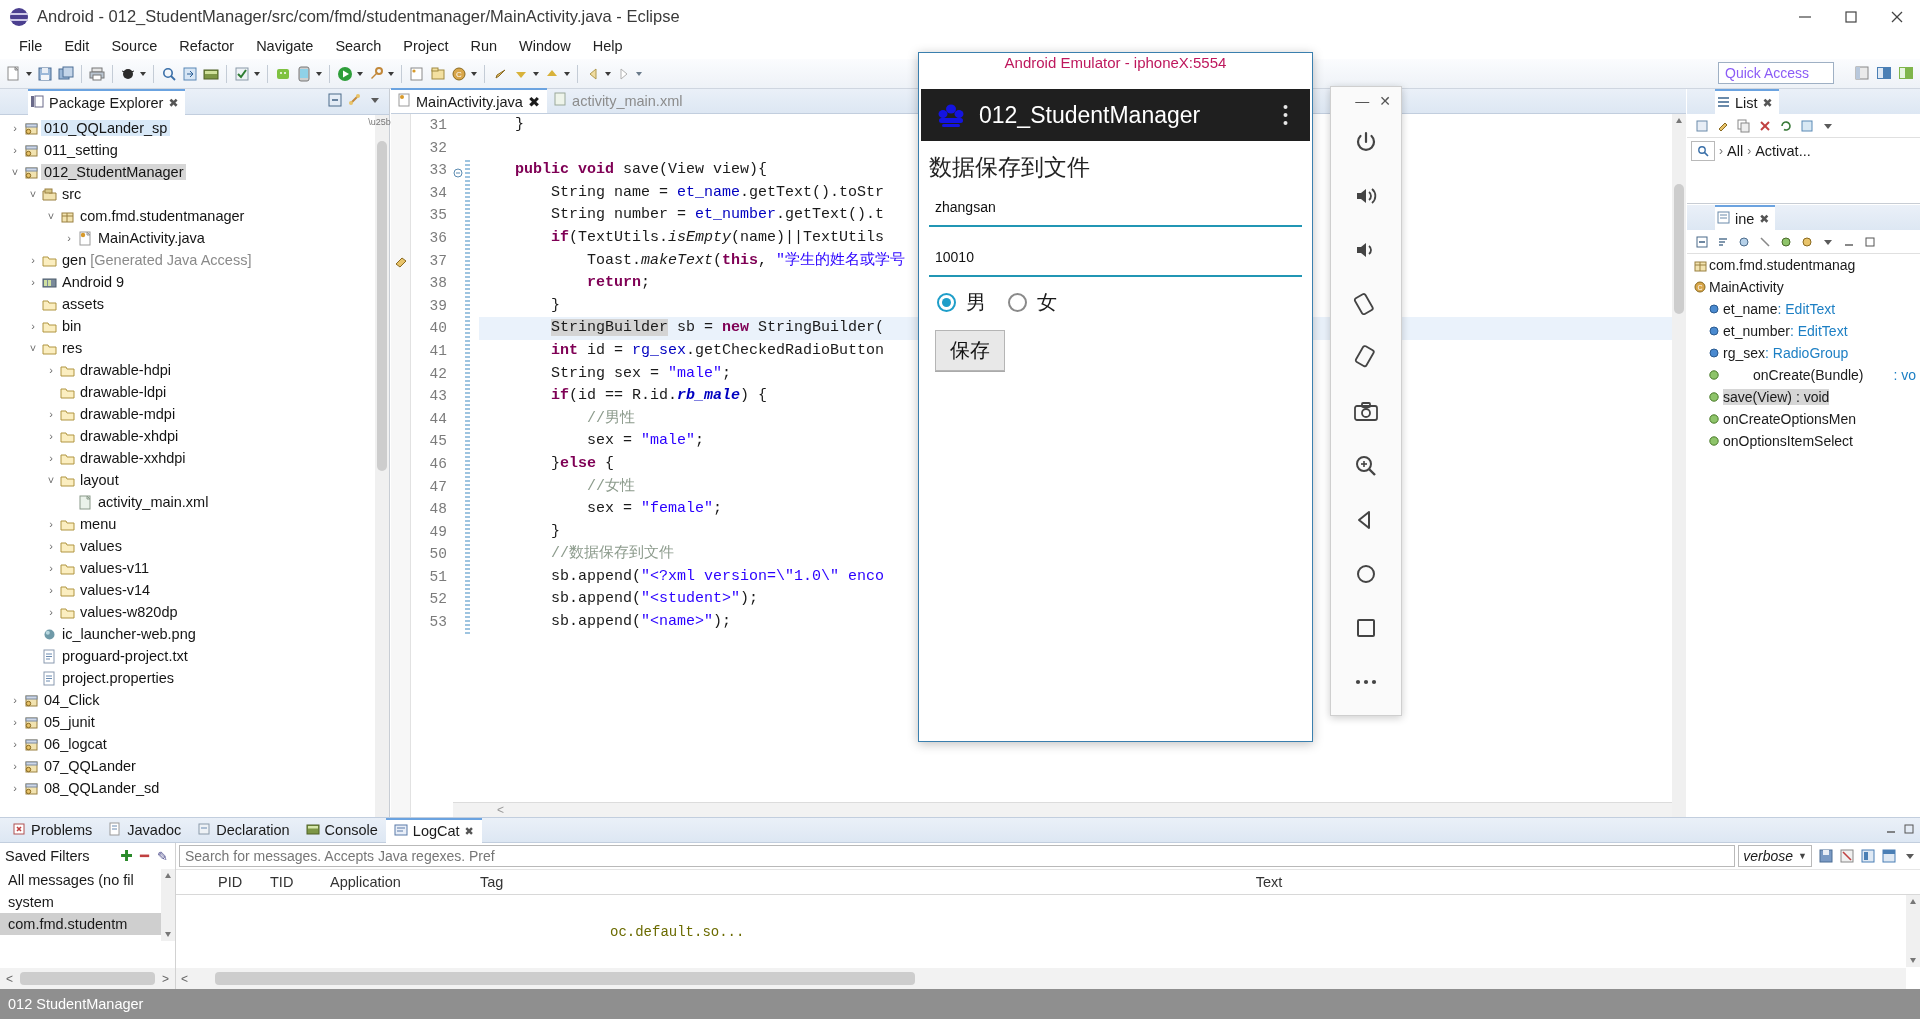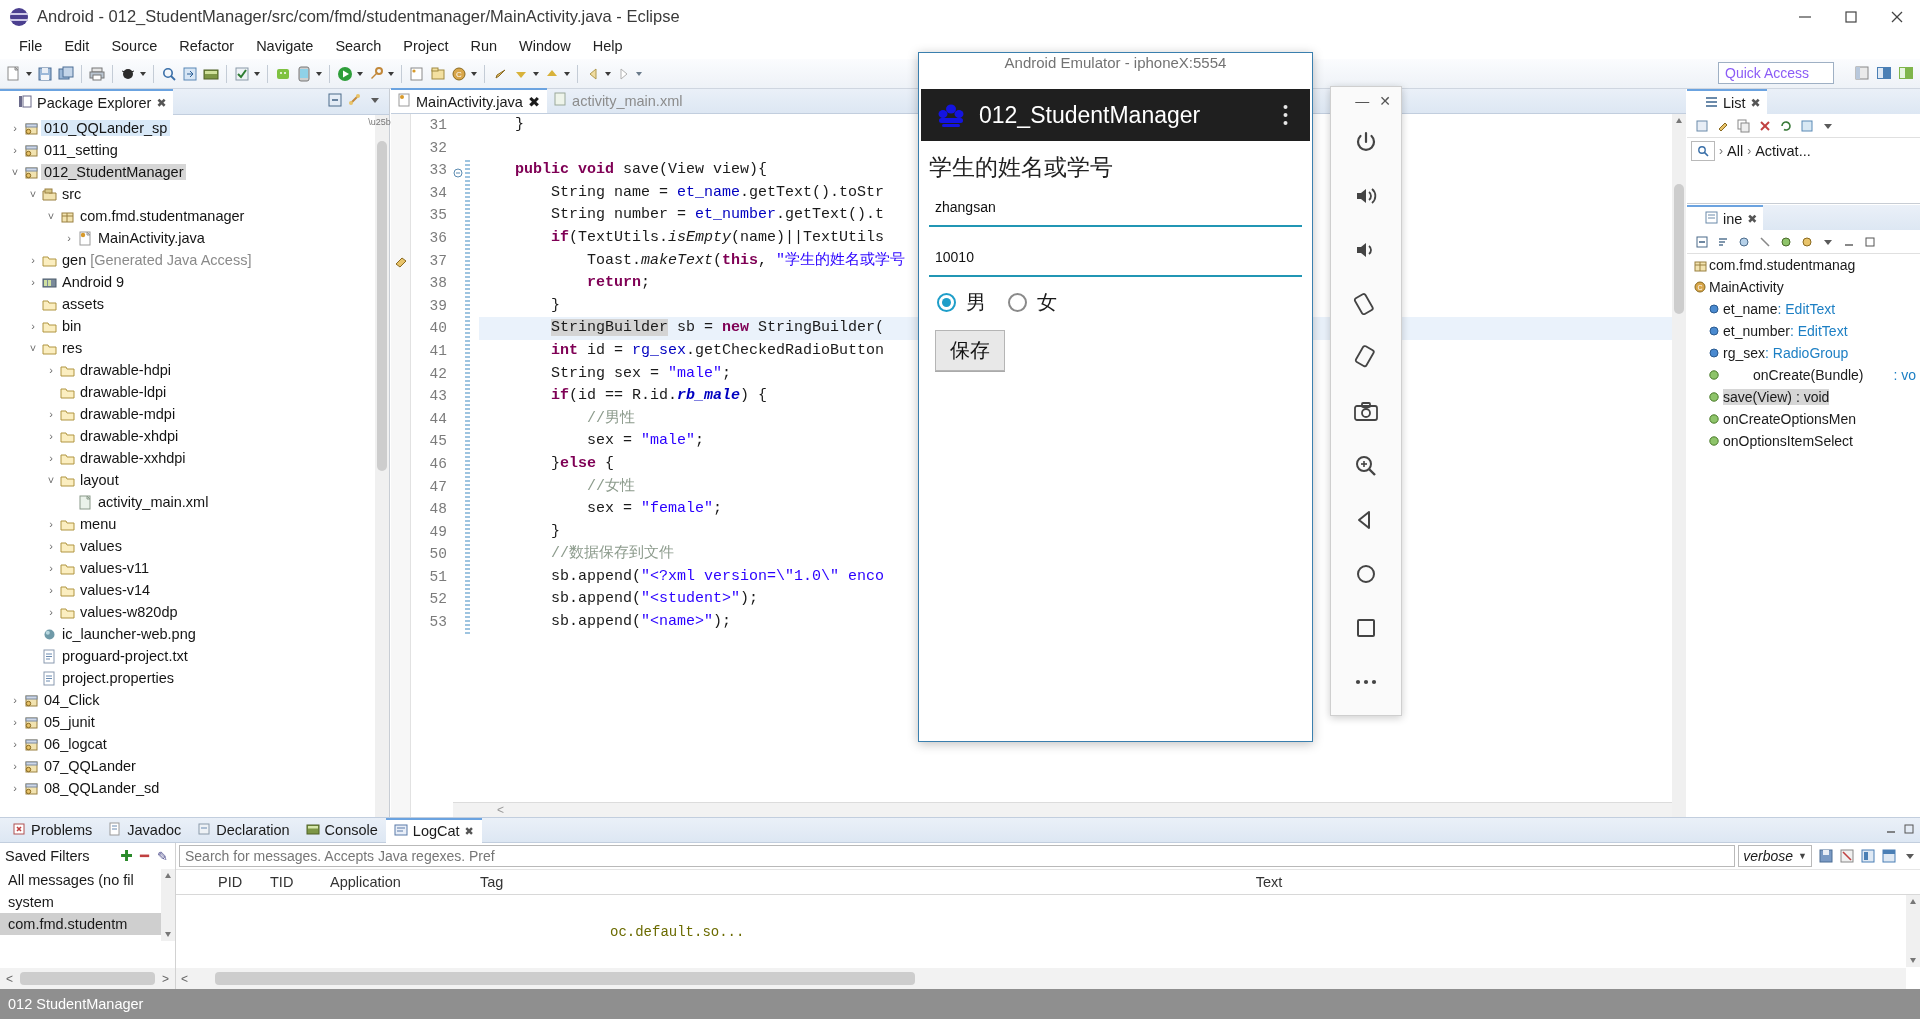--- a/index.html
+++ b/index.html
@@ -44,22 +44,22 @@
   .persp { width:20px; height:20px; display:flex; align-items:center; justify-content:center; }
 
   
   #work { position:absolute; left:0; top:89px; right:0; bottom:30px; }
 
   
   #pkg { position:absolute; left:0; top:0; width:390px; bottom:0; background:#fff;
          border-right:1px solid #c8cdd4; }
   #pkg-head { height:26px; display:flex; align-items:center; background:linear-gradient(#eaf0f8,#dde7f3);
               border-bottom:1px solid #c2cede; }
-  .view-tab { display:flex; align-items:center; gap:5px; height:26px; padding:0 6px 0 18px;
-              background:#fff; border-top:2px solid #6ba3e0; font-size:14.5px; }
+  .view-tab { display:flex; align-items:center; gap:5px; height:26px; padding:0 6px 0 2px;
+              background:#fff; border-top:2px solid #6ba3e0; font-size:14.5px;margin-left:28px; }
   .view-tab .close { font-size:12px; color:#555; }
   #pkg-head-tools { margin-left:auto; display:flex; gap:4px; padding-right:6px; }
   #pkg-tree { position:absolute; left:0; right:14px; top:26px; bottom:0; overflow:hidden; padding-top:2px; }
   .trow { height:22px; display:flex; align-items:center; font-size:14.5px; white-space:nowrap; color:#141414; }
   .trow .arrow { width:14px; flex:none; color:#6b6b6b; font-size:11px; text-align:center; }
   .trow .ticon { width:19px; flex:none; display:flex; align-items:center; justify-content:center; }
   .trow .tlabel { padding:0 3px; }
   .trow.sel-strong .tlabel { background:#d6d6d6; }
   .trow.sel-light .tlabel { background:#d9e9f8; }
   .dim { color:#8a8a8a; }
@@ -145,21 +145,21 @@
   .otype { color:#1c7fc4; }
 
   
   #status { position:absolute; left:0; right:0; bottom:0; height:30px; background:#8f8f8f;
             display:flex; align-items:center; color:#fff; font-size:14.5px; padding-left:8px; }
 
   
   #emulator { position:absolute; left:918px; top:52px; width:395px; height:690px;
               background:#fff; border:1px solid #3a7fae; box-shadow:0 2px 10px rgba(0,0,0,.25); }
   #emu-title { height:19px; display:flex; align-items:center; justify-content:center;
-               font-size:15px; color:#737373; background:#fff; }
+               font-size:15px; color:#be185d; background:#fff; }
   #emu-screen { position:absolute; left:2px; right:2px; top:36px; bottom:2px; background:#fff; overflow:hidden; }
   #emu-statusbar { height:32px; background:#000; display:flex; align-items:center;
                    justify-content:flex-end; padding-right:12px; gap:8px; color:#fff; font-size:17px; }
   #emu-actionbar { height:52px; background:#1f1f1f; display:flex; align-items:center; padding-left:16px; gap:14px;
                    position:relative; }
   #emu-app-icon { width:28px; height:26px; display:flex; align-items:center; justify-content:center; }
   #emu-app-title { color:#fff; font-size:23px; }
   #emu-overflow { position:absolute; right:22px; color:#e8e8e8; font-size:20px; line-height:7px; }
   #emu-content { padding:8px 6px 0 6px; }
   #emu-heading { font-size:23px; color:#222; margin:3px 0 6px 2px; }
@@ -1286,21 +1286,21 @@
       <span id="emu-app-title">012_StudentManager</span>
       <span id="emu-overflow">
         <svg width="5" height="22">
             <circle cx="2.5" cy="3" r="2" fill="#e8e8e8"></circle>
             <circle cx="2.5" cy="11" r="2" fill="#e8e8e8"></circle>
             <circle cx="2.5" cy="19" r="2" fill="#e8e8e8"></circle>
           </svg>
       </span>
     </div>
     <div id="emu-content">
-      <div id="emu-heading">学生的姓名或学号</div>
+      <div id="emu-heading">数据保存到文件</div>
       <div class="emu-input">
         <span>zhangsan</span>
       </div>
       <div class="emu-input">
         <span>10010</span>
       </div>
       <div id="emu-radios">
         <span class="radio on"></span>
         <span>男</span>
         <span class="radio" style="margin-left:12px;"></span>

